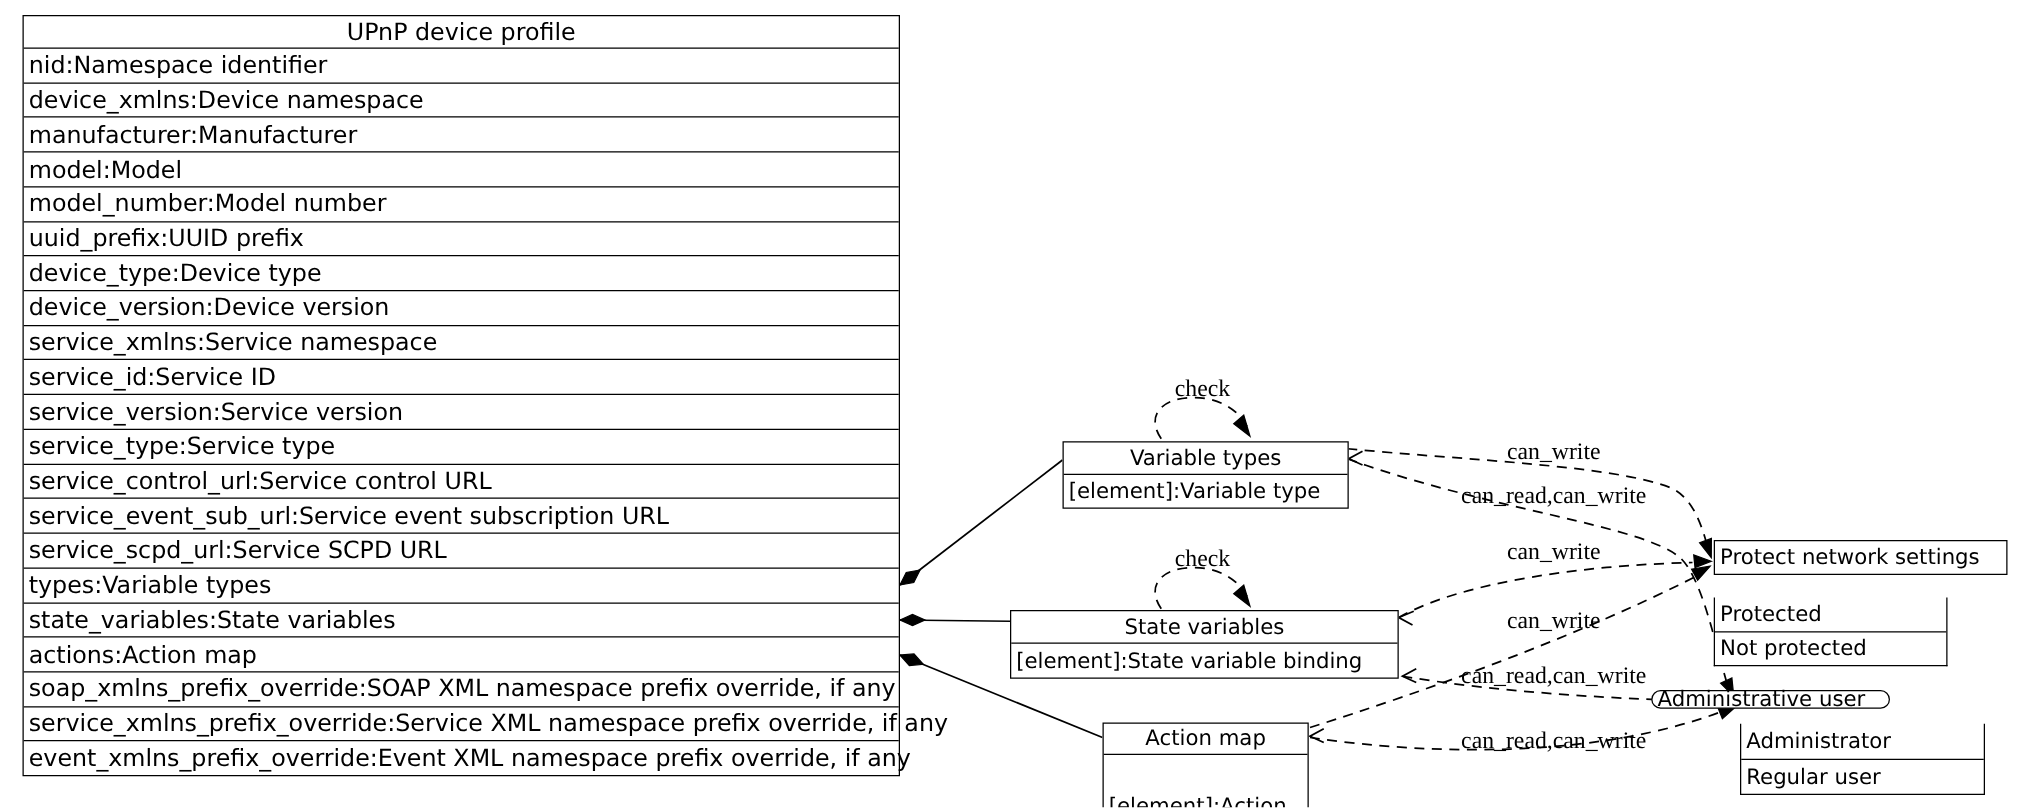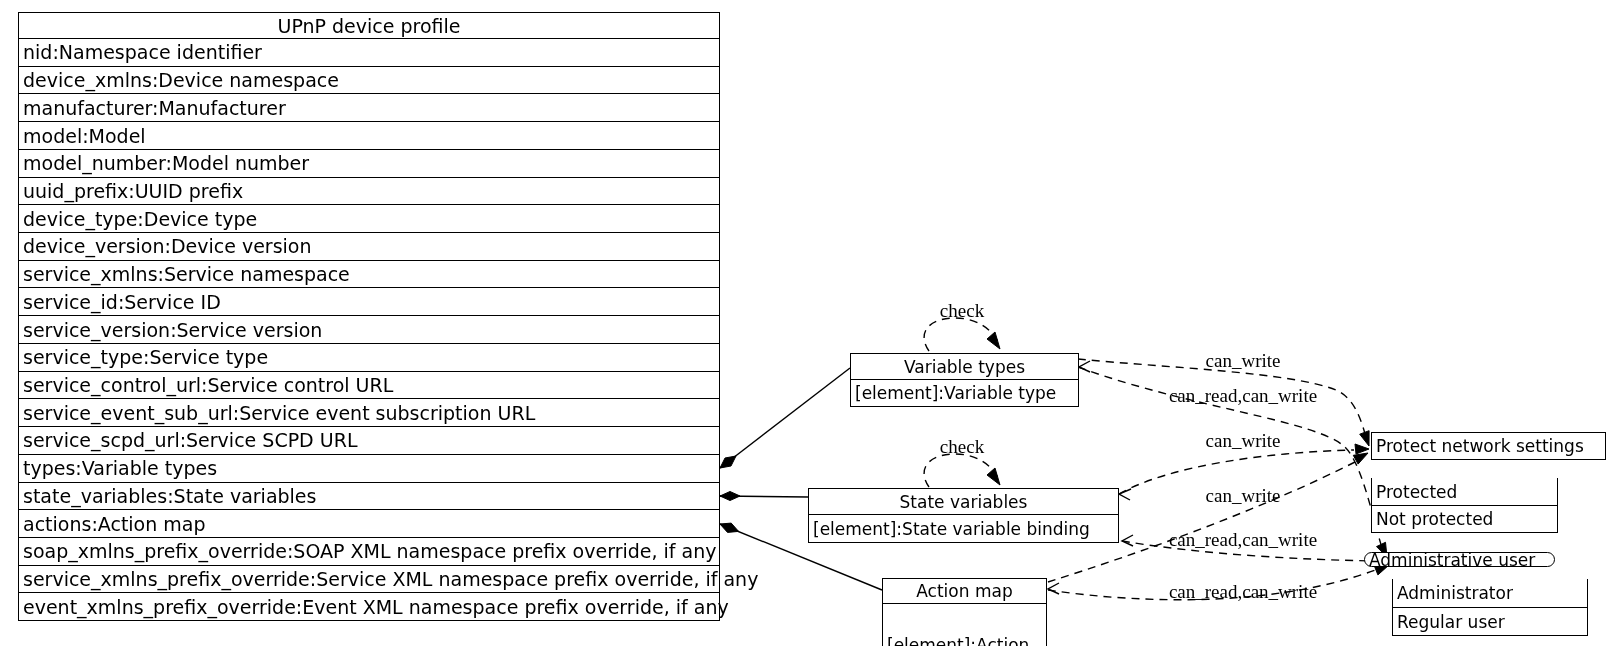--- a/index.html
+++ b/index.html
@@ -133,19 +133,19 @@
     <div class="node-title" style="height:25px;">Action map</div>
     <div class="node-row" style="height:26px;margin-top:28px;">[element]:Action</div>
   </div>
 
   <div class="subhead" style="left:1371px;top:432px;width:235px;height:28px;">Protect network settings</div>
   <div class="subrows" style="left:1371px;top:460px;width:187px;margin-top:18px;">
     <div class="subrow">Protected</div>
     <div class="subrow">Not protected</div>
   </div>
 
-  <div class="subhead" style="left:1364px;top:552px;width:191px;height:15px;border-radius:13px;">Administrative user</div>
+  <div class="subhead" style="left:1321px;top:552px;width:191px;height:15px;border-radius:13px;">Administrative user</div>
   <div class="subrows" style="left:1392px;top:579px;width:196px;">
     <div class="subrow" style="height:28px;">Administrator</div>
     <div class="subrow" style="height:28px;">Regular user</div>
   </div>
 
 </div>
 
 </body></html>

